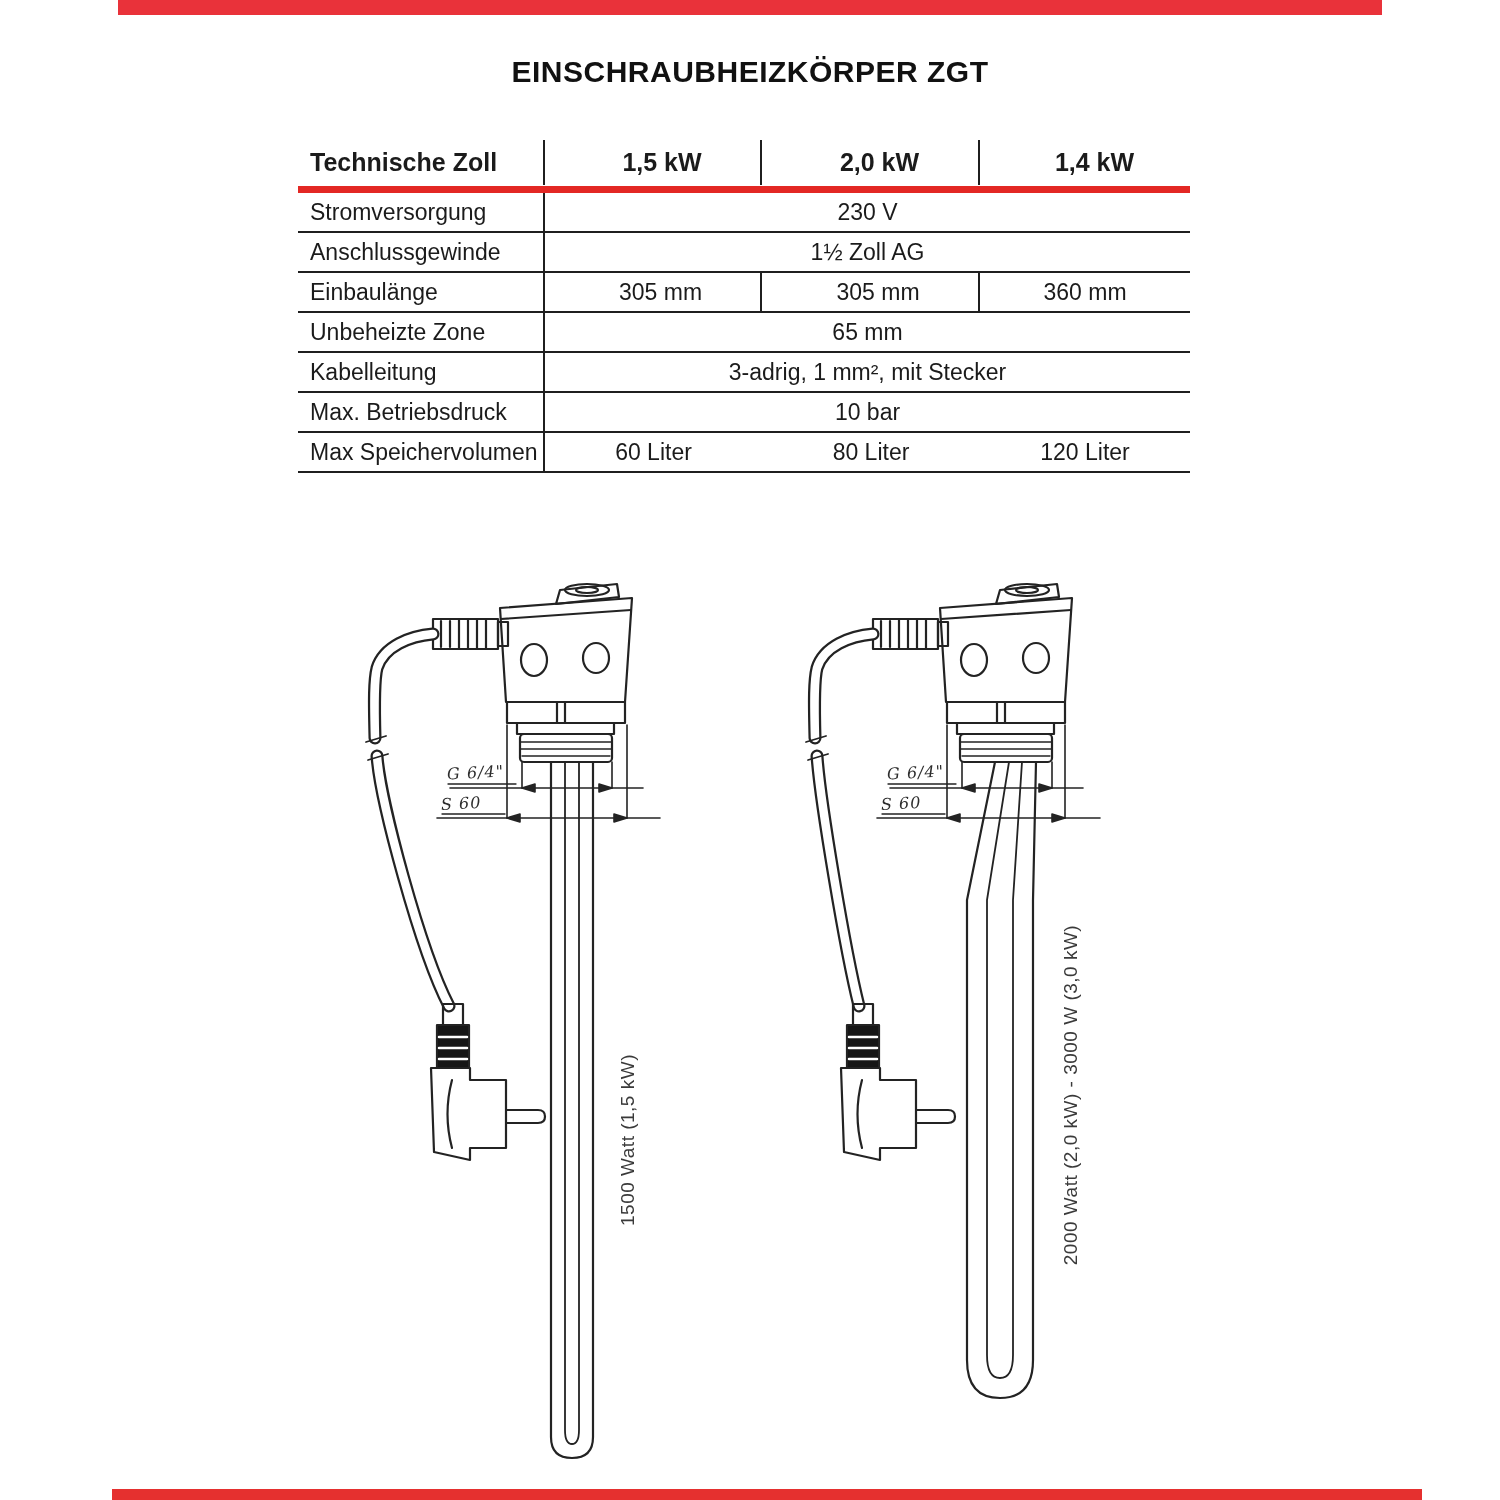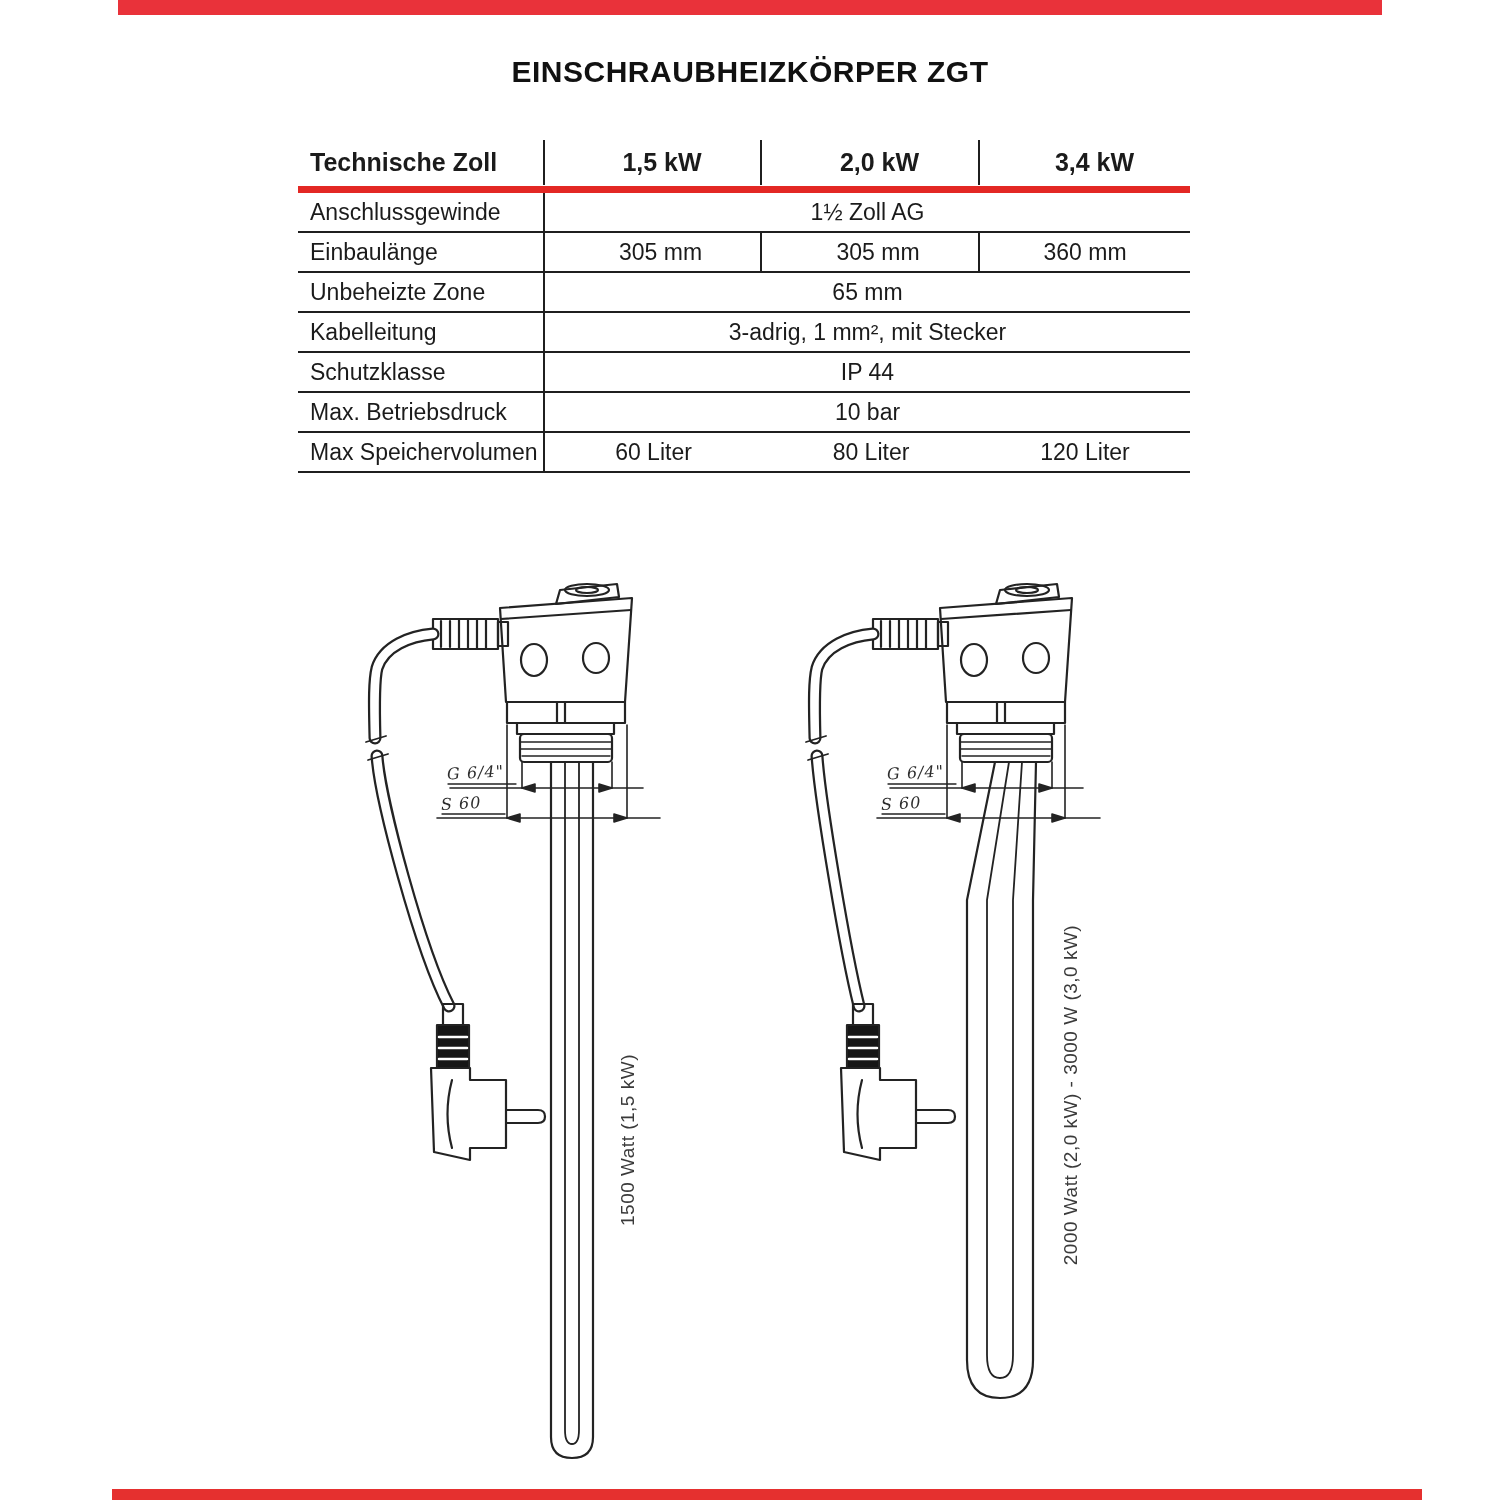--- a/index.html
+++ b/index.html
@@ -51,45 +51,45 @@
   <div class="bar top"></div>
   <div class="bar bottom"></div>
 
   <div class="title">EINSCHRAUBHEIZKÖRPER ZGT</div>
 
   <div class="spec">
     <div class="thead">
       <div class="cell lbl">Technische Zoll</div>
       <div class="cell">1,5 kW</div>
       <div class="cell">2,0 kW</div>
-      <div class="cell">3,4 kW</div>
+      <div class="cell">1,4 kW</div>
     </div>
     <div class="redline"></div>
 
+    <div class="trow">
+      <div class="cell lbl">Stromversorgung</div>
+      <div class="cell spanv">230 V</div>
+    </div>
     <div class="trow">
       <div class="cell lbl">Anschlussgewinde</div>
       <div class="cell spanv">1½ Zoll AG</div>
     </div>
     <div class="trow cols">
       <div class="cell lbl">Einbaulänge</div>
       <div class="cell v1">305 mm</div>
       <div class="cell v2">305 mm</div>
       <div class="cell v3">360 mm</div>
     </div>
     <div class="trow">
       <div class="cell lbl">Unbeheizte Zone</div>
       <div class="cell spanv">65 mm</div>
     </div>
     <div class="trow">
       <div class="cell lbl">Kabelleitung</div>
       <div class="cell spanv">3-adrig, 1 mm², mit Stecker</div>
-    </div>
-    <div class="trow">
-      <div class="cell lbl">Schutzklasse</div>
-      <div class="cell spanv">IP 44</div>
     </div>
     <div class="trow">
       <div class="cell lbl">Max. Betriebsdruck</div>
       <div class="cell spanv">10 bar</div>
     </div>
     <div class="trow">
       <div class="cell lbl">Max Speichervolumen</div>
       <div class="cell v1">60 Liter</div>
       <div class="cell v2">80 Liter</div>
       <div class="cell v3">120 Liter</div>

